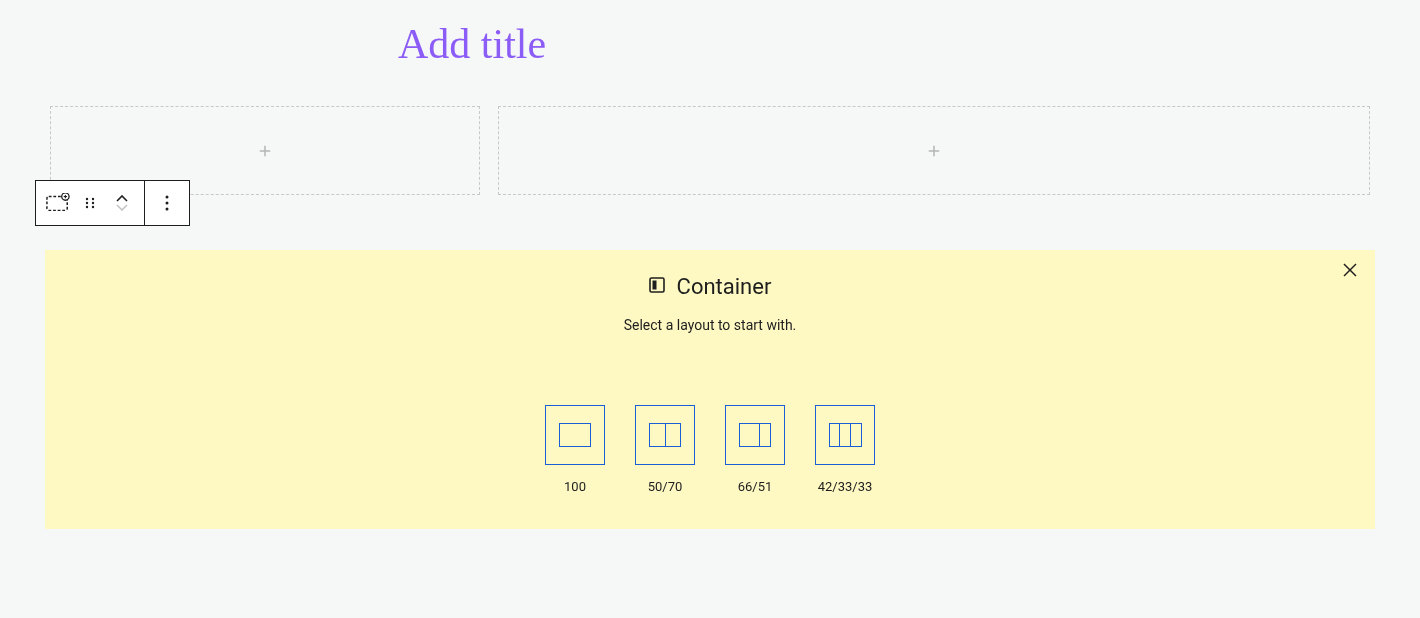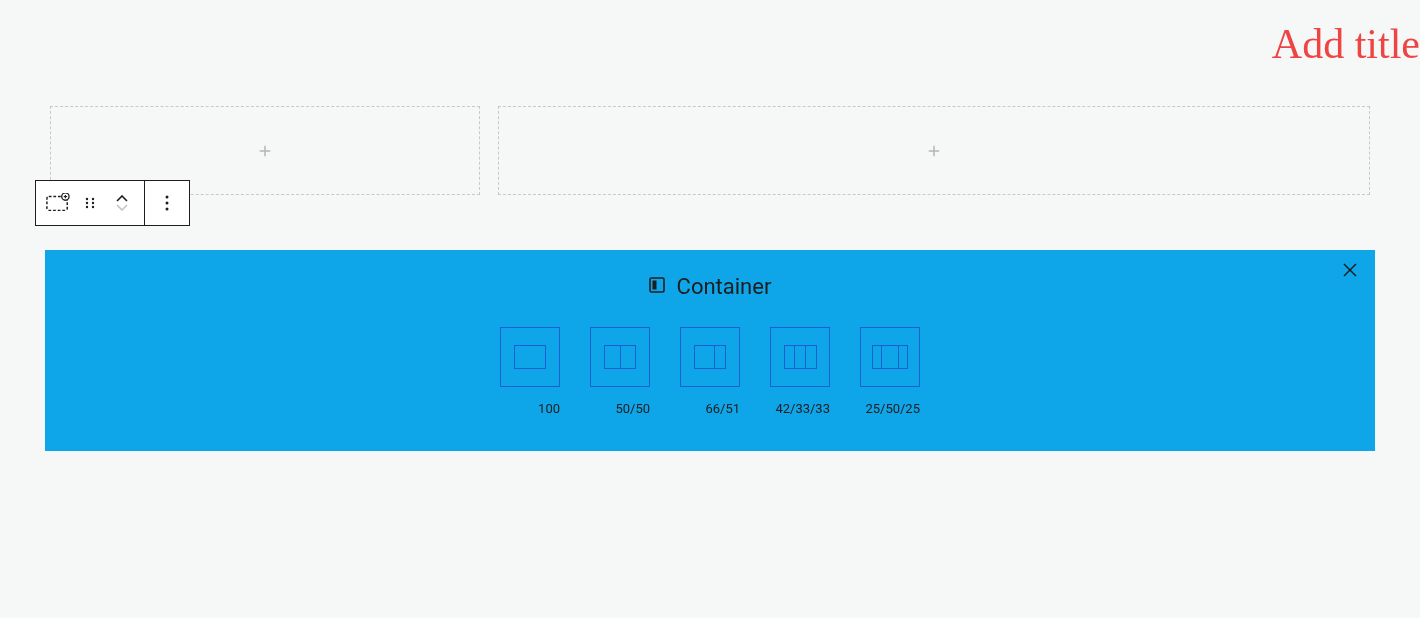--- a/index.html
+++ b/index.html
@@ -10,23 +10,22 @@
     height: 618px;
     overflow: hidden;
     position: relative;
   }
   .title-area {
     margin: 20px 0 0 398px;
   }
   .title-placeholder {
     font-family: Georgia, "Times New Roman", serif;
     font-size: 42px;
-    color: #ef4444;
+    color: #8b5cf6;
     font-weight: 400;
-    text-align: right;
   }
   .columns-row {
     display: flex;
     gap: 18px;
     margin: 38px 50px 0 50px;
   }
   .col-placeholder {
     border: 1px dashed #c8c8c8;
     height: 89px;
     display: flex;
@@ -66,21 +65,21 @@
     color:#1e1e1e;
   }
   .tb-move { flex-direction: column; gap:0; }
   .tb-move .down { color:#c4c4c4; }
 
   .container-panel {
     position: absolute;
     top: 250px;
     left: 45px;
     right: 45px;
-    background: #0ea5e9;
+    background: #fef9c3;
     padding: 20px 20px 35px 20px;
   }
   .panel-close {
     position: absolute;
     top: 12px;
     right: 18px;
     cursor: pointer;
     color:#1e1e1e;
   }
   .panel-header {
@@ -103,23 +102,24 @@
   }
   .layouts {
     display:flex;
     justify-content:center;
     gap:30px;
     margin-top: 28px;
   }
   .layout-item {
     display:flex;
     flex-direction:column;
-    align-items:flex-end;
+    align-items:center;
     gap:14px;
     cursor:pointer;
+    margin-top:44px;
   }
   .layout-box {
     width:60px;height:60px;
     border:1px solid #1a5ed6;
     display:flex;
     align-items:center;
     justify-content:center;
   }
   .layout-thumb {
     display:flex;
@@ -211,62 +211,53 @@
   </div>
   <div class="panel-header">
     <span>
       <svg width="16" height="16" viewBox="0 0 16 16">
           <rect x="1" y="1" width="14" height="14" rx="1.5" stroke="#1e1e1e" stroke-width="1.6" fill="none"></rect>
           <rect x="3.5" y="3.5" width="4" height="9" fill="#1e1e1e"></rect>
         </svg>
     </span>
     <h2>Container</h2>
   </div>
+  <p class="panel-sub">Select a layout to start with.</p>
 
   <div class="layouts">
     <div class="layout-item">
       <div class="layout-box">
           <div class="layout-thumb" style="width:32px">
             <div style="flex:1"></div>
           </div>
         </div>
       <span class="layout-label">100</span>
     </div>
     <div class="layout-item">
       <div class="layout-box">
           <div class="layout-thumb" style="width:32px">
             <div style="flex:1"></div>
             <div style="flex:1"></div>
           </div>
         </div>
-      <span class="layout-label">50/50</span>
+      <span class="layout-label">50/70</span>
     </div>
     <div class="layout-item">
       <div class="layout-box">
           <div class="layout-thumb" style="width:32px">
             <div style="flex:2"></div>
             <div style="flex:1"></div>
           </div>
         </div>
       <span class="layout-label">66/51</span>
     </div>
     <div class="layout-item">
       <div class="layout-box">
           <div class="layout-thumb" style="width:33px">
             <div style="flex:1"></div>
             <div style="flex:1"></div>
             <div style="flex:1"></div>
           </div>
         </div>
       <span class="layout-label">42/33/33</span>
     </div>
-    <div class="layout-item">
-      <div class="layout-box">
-          <div class="layout-thumb" style="width:36px">
-            <div style="flex:1"></div>
-            <div style="flex:2"></div>
-            <div style="flex:1"></div>
-          </div>
-        </div>
-      <span class="layout-label">25/50/25</span>
-    </div>
   </div>
 </div>
 
 </body></html>

